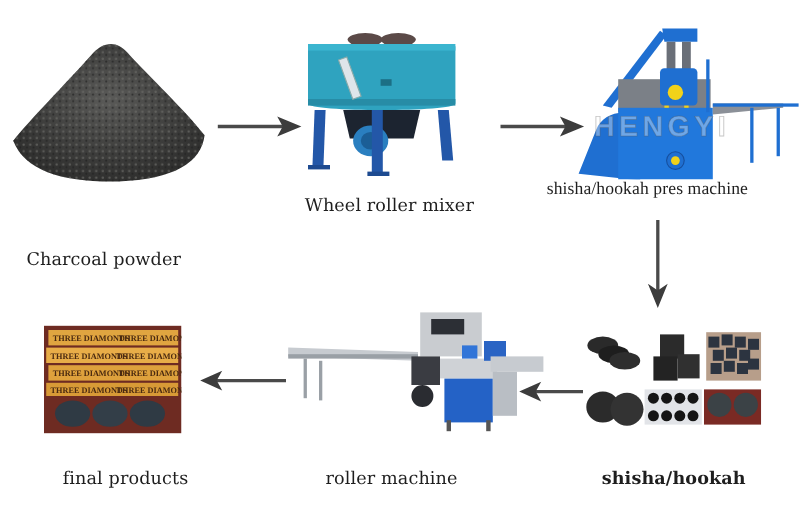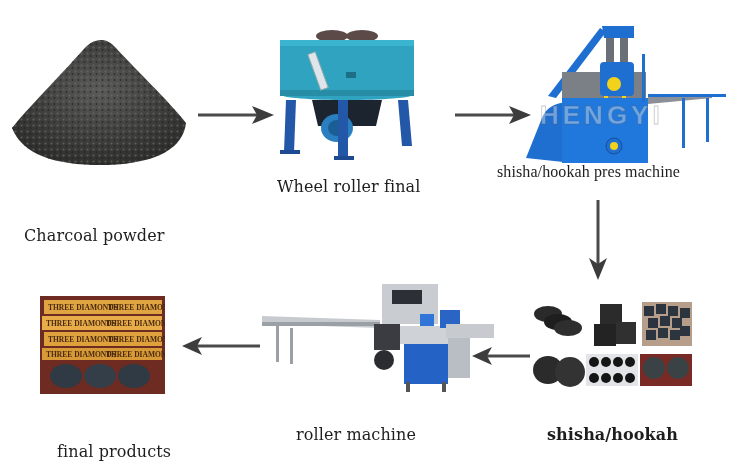--- a/index.html
+++ b/index.html
@@ -49,21 +49,21 @@
     <path d="M40,78 L110,78 L104,104 L46,104 Z" fill="#1c2430"></path>
     <ellipse cx="65" cy="106" rx="16" ry="14" fill="#2a7fc0"></ellipse>
     <ellipse cx="65" cy="106" rx="9" ry="8" fill="#1b5e96"></ellipse>
     <polygon points="14,78 24,78 22,130 12,130" fill="#2357a8"></polygon>
     <polygon points="126,78 136,78 140,124 130,124" fill="#2357a8"></polygon>
     <polygon points="66,78 76,78 76,136 66,136" fill="#2357a8"></polygon>
     <rect x="8" y="128" width="20" height="4" fill="#1d4a90"></rect>
     <rect x="62" y="134" width="20" height="4" fill="#1d4a90"></rect>
   </svg>
 </div>
-<div class="label" style="left:277px;top:177px;">Wheel roller final</div>
+<div class="label" style="left:277px;top:177px;">Wheel roller mixer</div>
 
 <div class="arrow" style="left:453px;top:104px;">
   <svg width="80" height="22" viewBox="0 0 80 22">
     <line x1="2" y1="11" x2="64" y2="11" stroke="#4a4a4a" stroke-width="3"></line>
     <path d="M56,2 L78,11 L56,20 L61,11 Z" fill="#3c3c3c"></path>
   </svg>
 </div>
 
 <div class="node-img" style="left:522px;top:18px;width:210px;height:145px;font-weight:bold;">
   <svg width="210" height="145" viewBox="0 0 210 145">
@@ -196,13 +196,13 @@
       <text x="68" y="46">THREE DIAMONDS</text>
       <rect x="2" y="52" width="120" height="12" fill="#d89a36"></rect>
       <text x="6" y="61">THREE DIAMONDS</text>
       <text x="66" y="61">THREE DIAMONDS</text>
     </g>
     <ellipse cx="26" cy="80" rx="16" ry="12" fill="#2f3a44"></ellipse>
     <ellipse cx="60" cy="80" rx="16" ry="12" fill="#333e48"></ellipse>
     <ellipse cx="94" cy="80" rx="16" ry="12" fill="#2f3a44"></ellipse>
   </svg>
 </div>
-<div class="label" style="left:57px;top:425px;margin-top:17px;">final products</div>
+<div class="label" style="left:57px;top:425px;">final products</div>
 
 </body></html>

